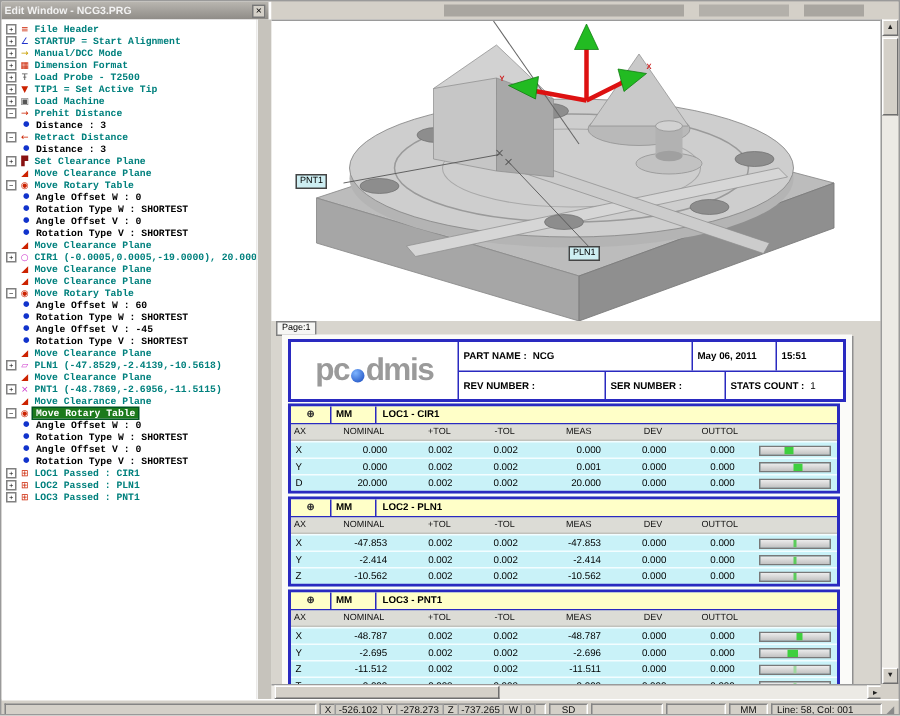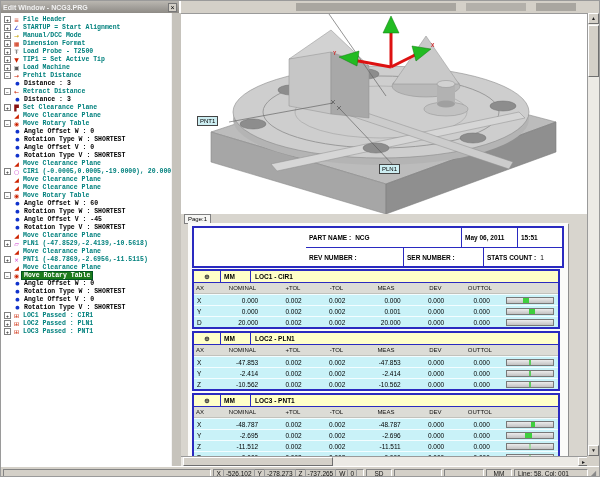--- a/index.html
+++ b/index.html
@@ -337,20 +337,27 @@
     <div class="vlabel" style="left:16px;top:102px">PNT1</div>
     <div class="vlabel" style="left:198px;top:150px">PLN1</div>
     <div class="axletter" style="left:250px;top:28px">X</div>
     <div class="axletter" style="left:152px;top:36px">Y</div>
   </div>
 
   <div class="report">
     <div class="page-tab">Page:1</div>
     <div class="rpage">
       <div class="rheader">
+        <div class="logo-cell">
+          <span class="logo">
+            <span>pc</span>
+            <span class="logo-dot"></span>
+            <span>dmis</span>
+          </span>
+        </div>
         <div class="hrow" style="top:0">
           <div class="hcell" style="width:156px">
             <span class="hlabel">PART NAME :</span>
             <span class="hlabel">NCG</span>
           </div>
           <div class="hcell" style="width:56px">
             <span class="hlabel">May 06, 2011</span>
           </div>
           <div class="hcell" style="flex:1">
             <span class="hlabel">15:51</span>

